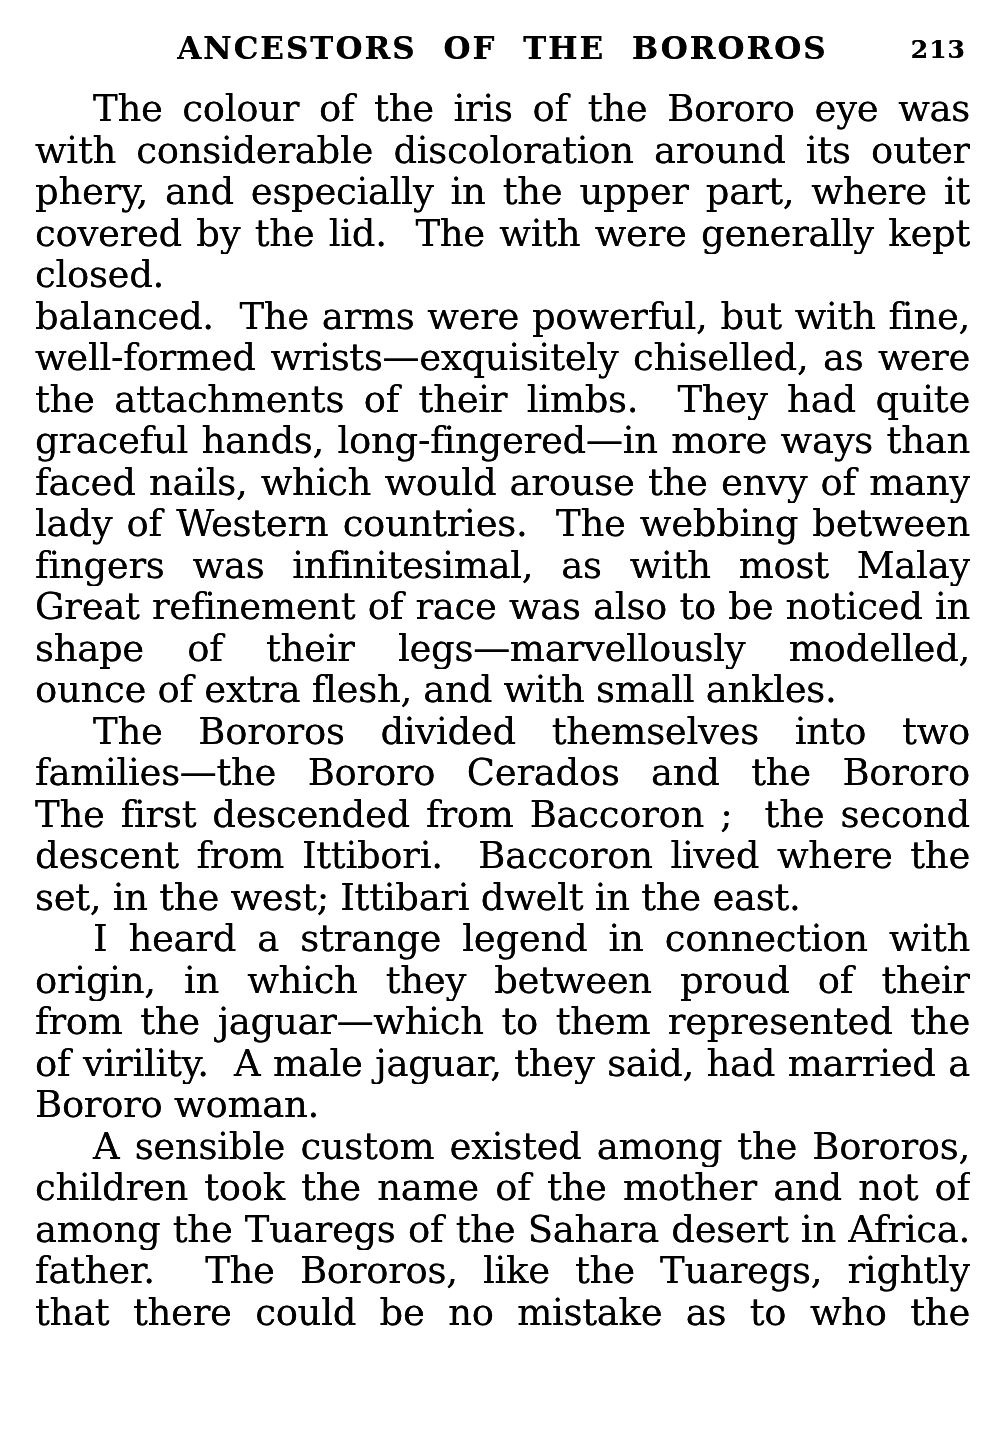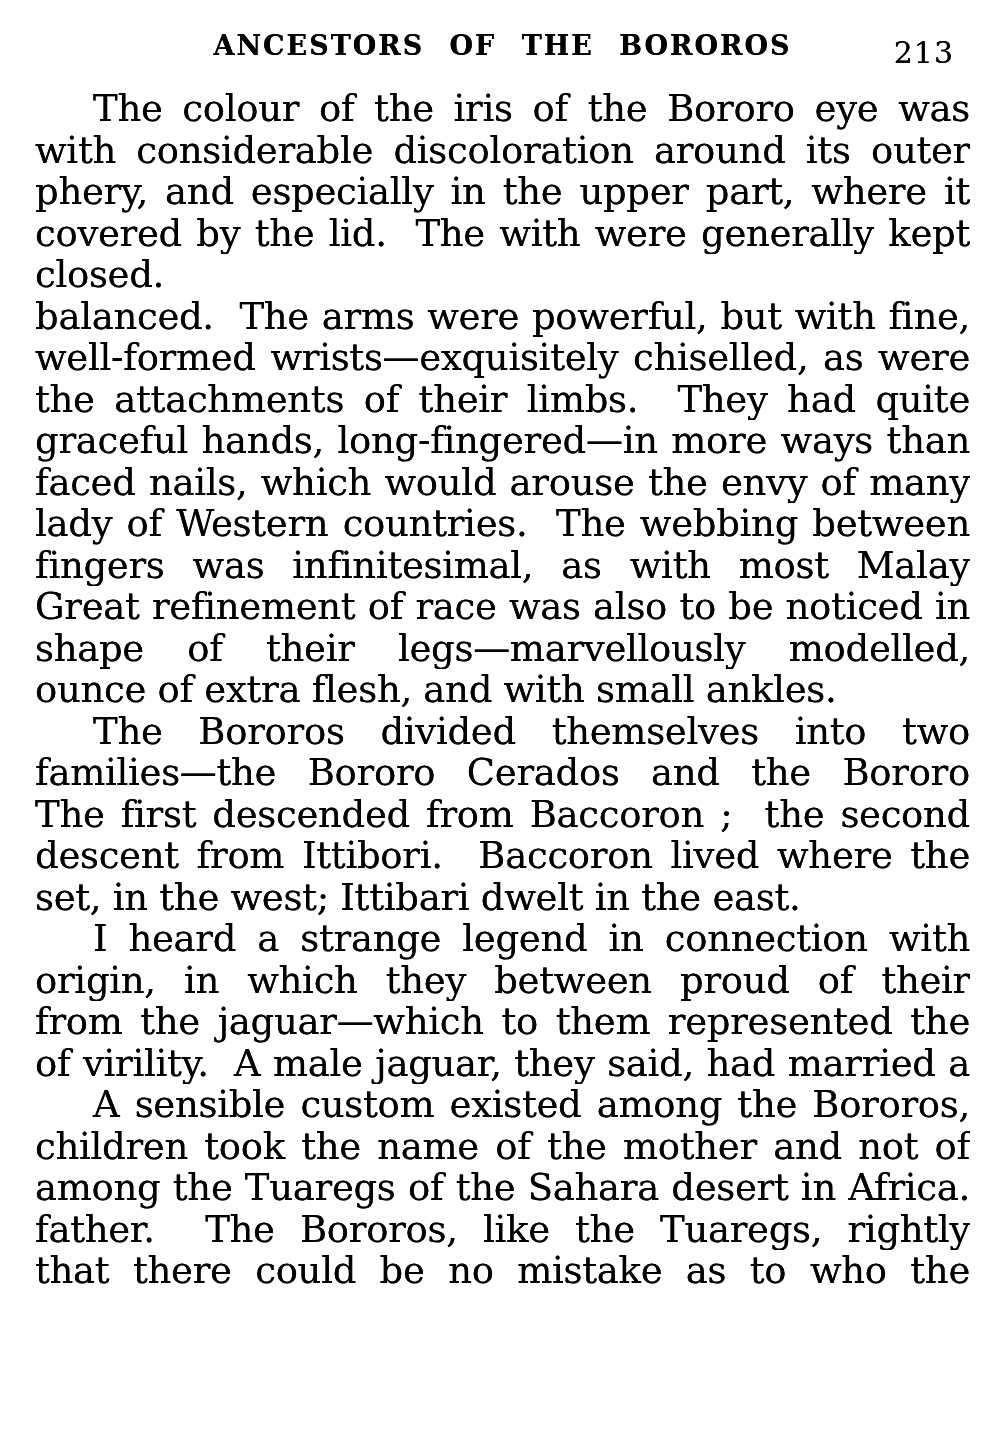--- a/index.html
+++ b/index.html
@@ -19,32 +19,32 @@
   }
   .page-header {
     position: absolute;
     top: 30px;
     left: 35px;
     width: 935px;
     height: 42px;
   }
   .running-title {
     text-align: center;
-    font-size: 27px;
+    font-size: 31px;
     font-weight: bold;
     letter-spacing: 2px;
     word-spacing: 14px;
     white-space: nowrap;
   }
   .page-number {
     position: absolute;
-    right: 16px;
+    right: 4px;
     top: 5px;
-    font-size: 30px;
-    font-weight: normal;
+    font-size: 25px;
+    font-weight: bold;
     letter-spacing: 1px;
   }
   .text-block {
     position: absolute;
     top: 88px;
     left: 35px;
     width: 935px;
   }
   .line {
     font-size: 37px;
@@ -103,20 +103,21 @@
       <div class="line">The first descended from Baccoron ;  the second claimed</div>
       <div class="line">descent from Ittibori.  Baccoron lived where the sun</div>
       <div class="line noj">set, in the west; Ittibari dwelt in the east.</div>
     </section>
 
     <section>
       <div class="line indent">I heard a strange legend in connection with their</div>
       <div class="line">origin, in which they between proud of their descent</div>
       <div class="line">from the jaguar—which to them represented the type</div>
       <div class="line">of virility.  A male jaguar, they said, had married a</div>
+      <div class="line noj">Bororo woman.</div>
     </section>
 
     <section>
       <div class="line indent">A sensible custom existed among the Bororos, as</div>
       <div class="line">children took the name of the mother and not of the</div>
       <div class="line">among the Tuaregs of the Sahara desert in Africa.  The</div>
       <div class="line">father.  The Bororos, like the Tuaregs, rightly claimed</div>
       <div class="line">that there could be no mistake as to who the mother of</div>
     </section>
 

